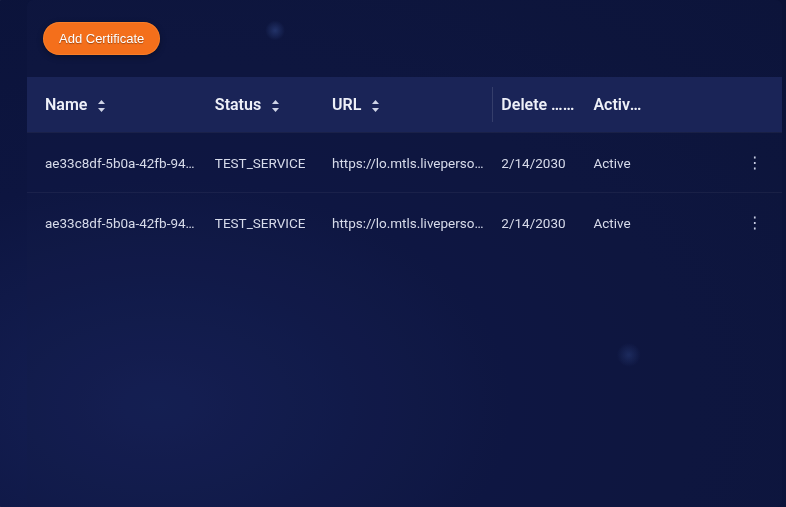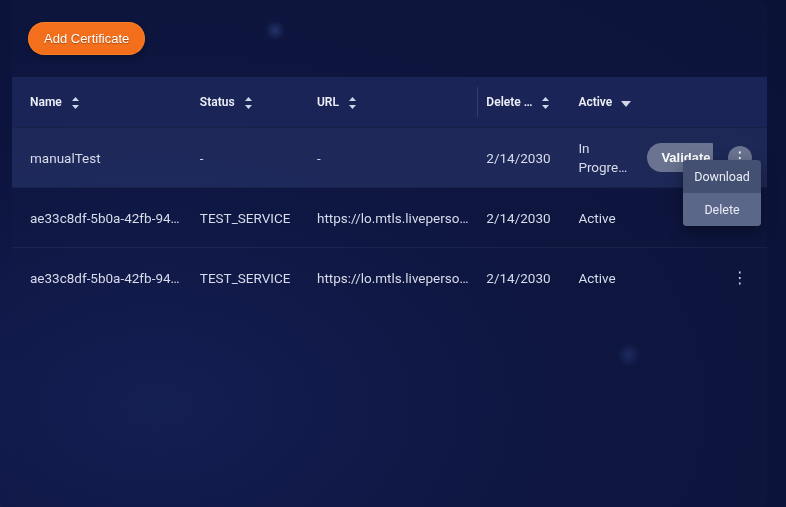--- a/index.html
+++ b/index.html
@@ -7,37 +7,37 @@
   body {
     background:
       radial-gradient(circle at 35% 6%, rgba(90,130,220,0.35) 0, rgba(90,130,220,0) 10px),
       radial-gradient(circle at 80% 70%, rgba(90,130,220,0.25) 0, rgba(90,130,220,0) 12px),
       linear-gradient(115deg, rgba(255,255,255,0.04) 0 1px, transparent 1px 70px) repeat,
       linear-gradient(65deg, rgba(255,255,255,0.03) 0 1px, transparent 1px 90px) repeat,
       radial-gradient(ellipse at 20% 80%, #152056 0%, #0d1540 40%, #0a1236 100%);
     color: #d7dbea;
   }
   .panel {
-    position: absolute; left: 12px; top: 0; width: 755px; height: 507px;
+    position: absolute; left: 27px; top: 0; width: 755px; height: 507px;
     background: rgba(20,28,70,0.25);
     border-radius: 6px;
     overflow: visible;
   }
   .toolbar { padding: 22px 16px 22px 16px; }
   .add-btn {
     background: #f46f1b; color: #fff; border: none; border-radius: 18px;
     padding: 9px 16px; font-size: 13px; font-weight: 500;
     text-shadow: 0 1px 1px rgba(0,0,0,0.35);
     box-shadow: 0 0 0 1px rgba(255,150,60,0.4) inset, 0 2px 6px rgba(0,0,0,0.3);
     cursor: pointer;
   }
   table { width: 100%; border-collapse: collapse; table-layout: fixed; }
   thead tr { background: #1a2457; }
   th {
-    text-align: left; font-weight: 600; font-size: 12px; color: #eef0f8;
+    text-align: left; font-weight: 600; font-size: 16px; color: #eef0f8;
     padding: 18px 8px; white-space: nowrap; overflow: hidden; text-overflow: ellipsis;
     position: relative;
   }
   th:first-child, td:first-child { padding-left: 18px; }
   .col-name   { width: 172px; }
   .col-service{ width: 112px; }
   .col-url    { width: 162px; }
   .col-expiry { width: 88px; }
   .col-status { width: 66px; }
   .col-action { width: 70px; }
@@ -145,39 +145,20 @@
             <svg width="10" height="8" viewBox="0 0 10 8">
                 <path d="M5 8 L0 2 H10 Z" fill="#cfd4e6"></path>
               </svg>
           </span>
         </th>
         <th></th>
         <th></th>
       </tr>
     </thead>
     <tbody>
-      <tr class="hover">
-        <td>manualTest</td>
-        <td>-</td>
-        <td>-</td>
-        <td>2/14/2030</td>
-        <td class="wrap">In Progress</td>
-        <td>
-          <button class="validate-btn">Validate</button>
-        </td>
-        <td class="menucell">
-          <button class="menu-btn hover">
-            <span class="dots">⋮</span>
-          </button>
-          <div class="dropdown">
-            <div class="item">Download</div>
-            <div class="item hover">Delete</div>
-          </div>
-        </td>
-      </tr>
       <tr>
         <td>ae33c8df-5b0a-42fb-94…</td>
         <td>TEST_SERVICE</td>
         <td>https://lo.mtls.liveperso…</td>
         <td>2/14/2030</td>
         <td>Active</td>
         <td></td>
         <td class="menucell">
           <button class="menu-btn">
             <span class="dots">⋮</span>

